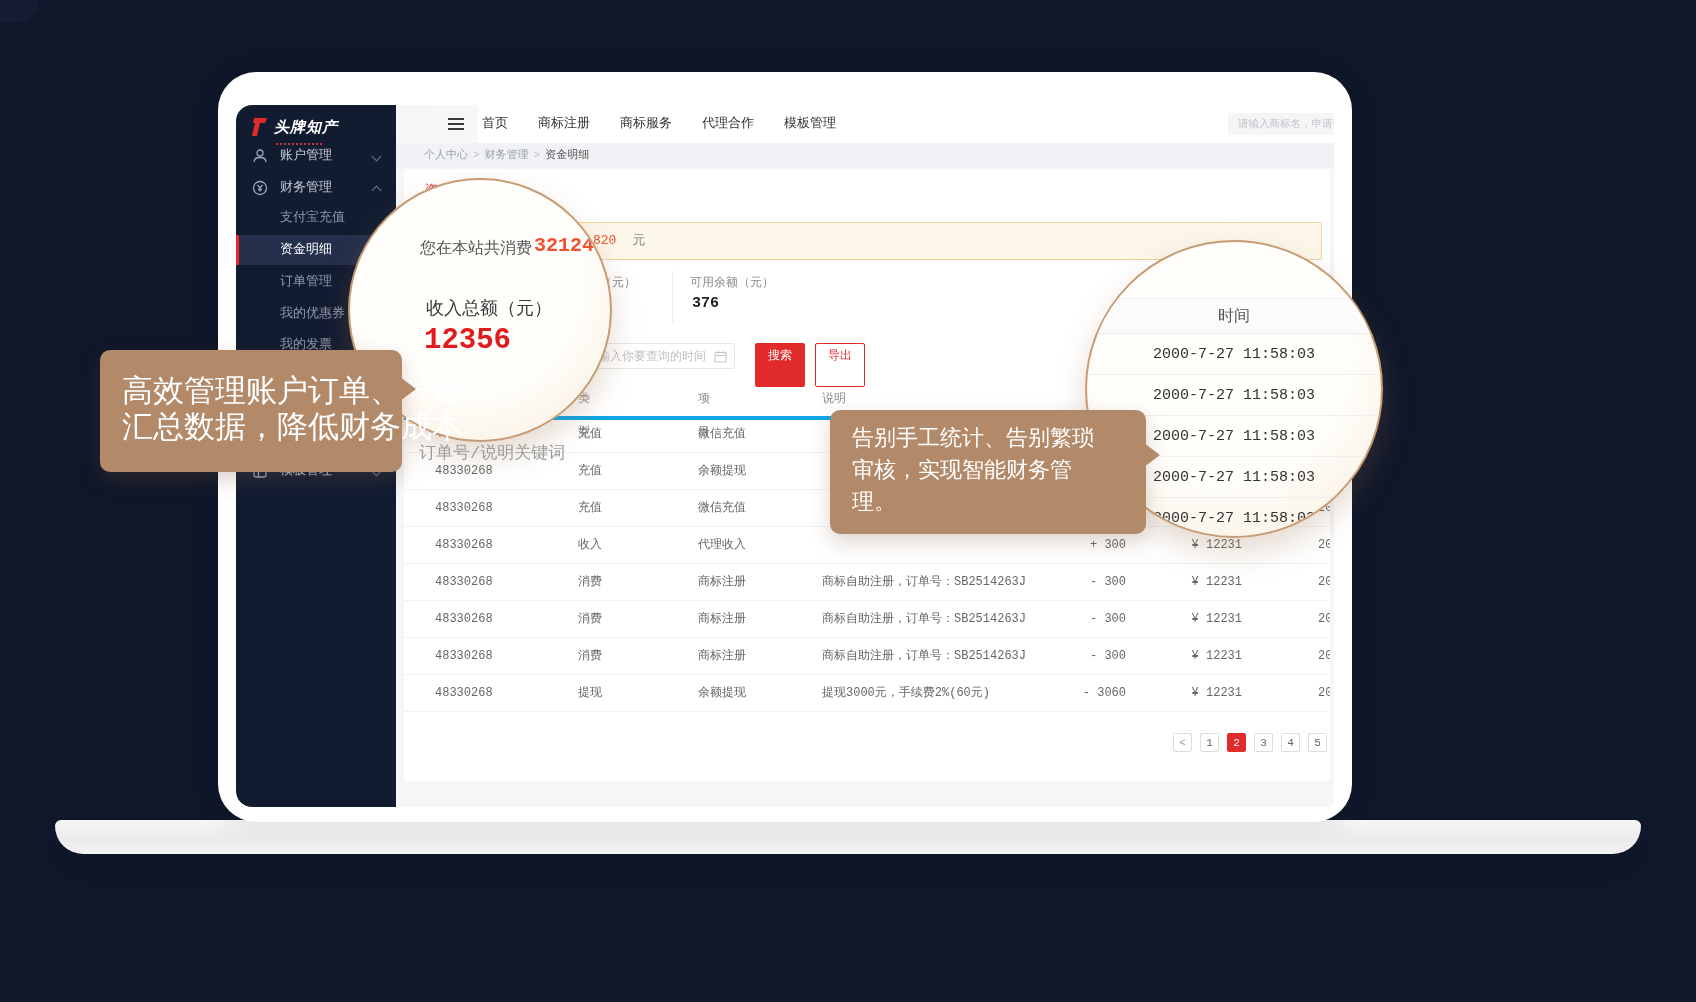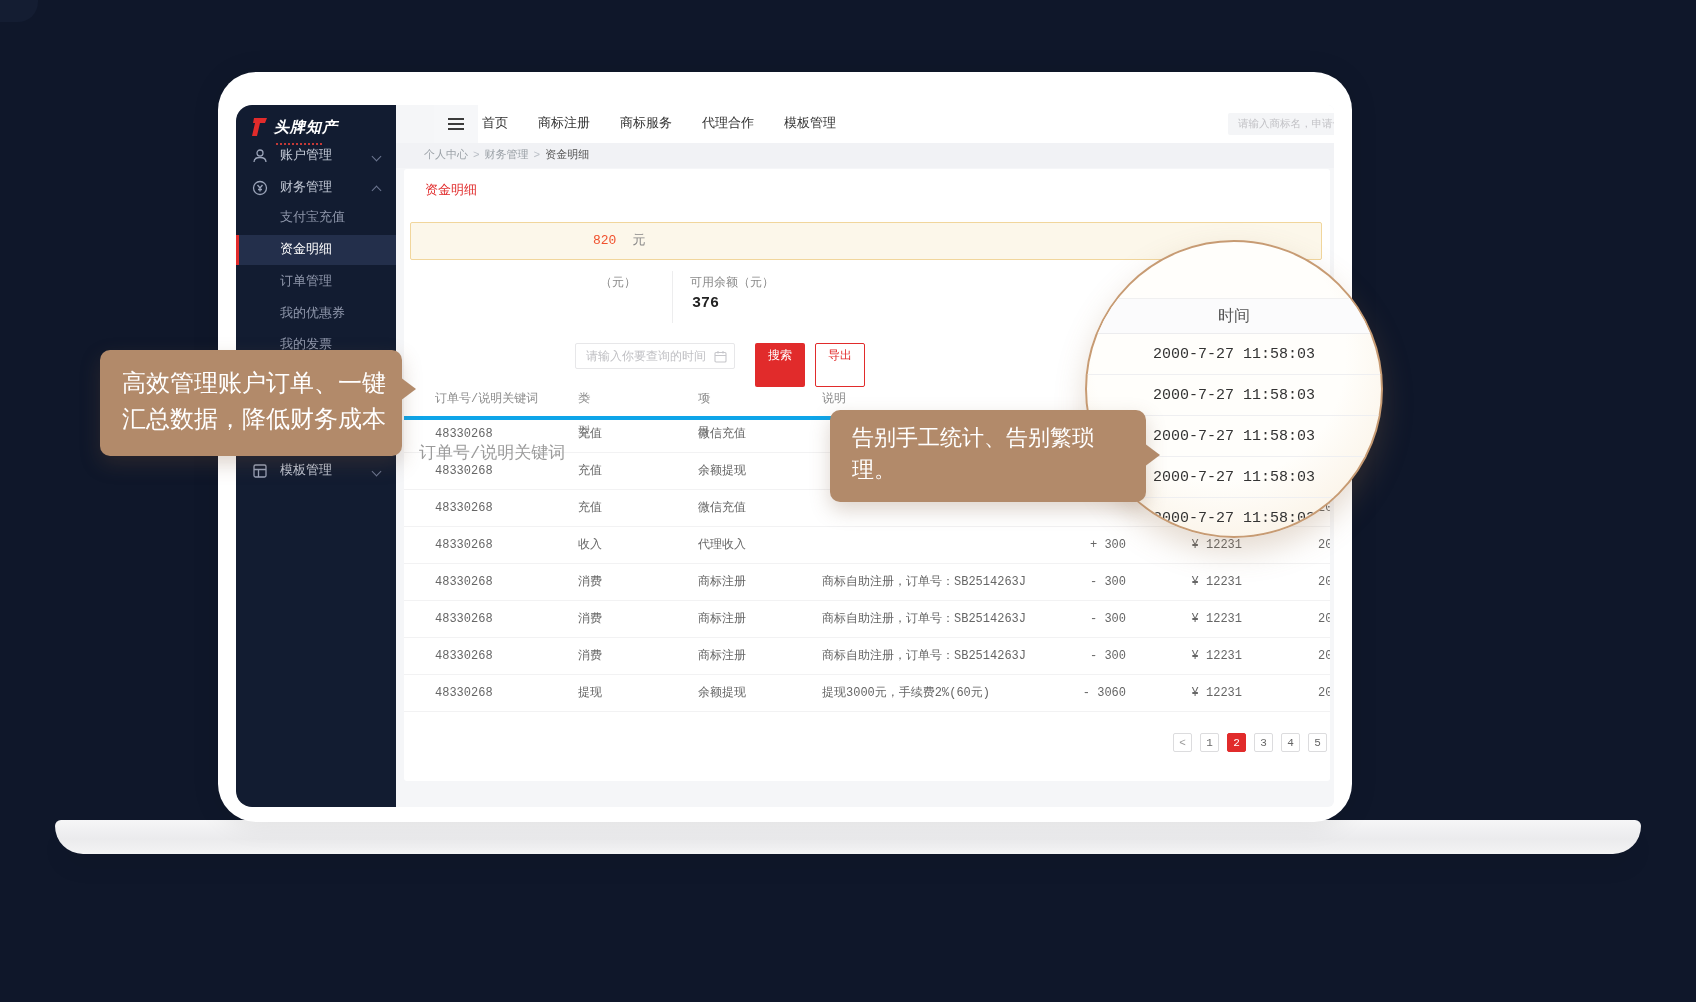--- a/index.html
+++ b/index.html
@@ -105,21 +105,21 @@
   .cr-head{left:0;top:56px;width:100%;height:36px;background:#fbfbfc;border-top:1px solid #f0f0f0;
     border-bottom:1px solid #ececee;line-height:36px;text-align:center;font-size:16px;color:#555;box-sizing:border-box;}
   .cr-row{left:0;width:100%;height:41px;line-height:41px;text-align:center;font-size:15px;color:#333;
     border-bottom:1px solid #efeff1;box-sizing:border-box;white-space:nowrap;}
 
   .callout{background:#b28a6a;border-radius:10px;color:#fff;z-index:50;
     box-shadow:0 8px 20px rgba(120,85,55,.25);}
   .callout .line{white-space:nowrap;}
   .callout::after{content:"";position:absolute;right:-14px;border-top:12px solid transparent;
     border-bottom:12px solid transparent;border-left:16px solid #b28a6a;}
-  .co-left{left:100px;top:350px;width:258px;padding:17px 22px;font-size:24px;line-height:36px;}
+  .co-left{left:100px;top:350px;width:258px;padding:25px 22px;font-size:31px;line-height:36px;}
   .co-left::after{top:27px;}
   .co-right{left:830px;top:410px;width:272px;padding:14px 22px;font-size:22px;line-height:32px;}
   .co-right::after{top:33px;}
 </style>
 </head>
 <body>
 
 <div class="stage">
 
   <div class="abs corner-artifact"></div>
@@ -312,33 +312,41 @@
         <div class="pg prev">&lt;</div>
         <div class="pg">1</div>
         <div class="pg active">2</div>
         <div class="pg">3</div>
         <div class="pg">4</div>
         <div class="pg">5</div>
       </div>
     </div>
   </div>
 
+  <div class="abs mag mag-left">
+    <div class="abs cl-notice-prefix">您在本站共消费</div>
+    <div class="abs cl-notice-amount">32124</div>
+    <div class="abs cl-notice-unit">元</div>
+    <div class="abs cl-income-label">收入总额（元）</div>
+    <div class="abs cl-income-value">12356</div>
+  </div>
   <div class="abs mag-order">订单号/说明关键词</div>
 
   <div class="abs mag mag-right">
     <div class="abs cr-head">时间</div>
     <div class="abs cr-row" style="top:92px">2000-7-27 11:58:03</div>
     <div class="abs cr-row" style="top:133px">2000-7-27 11:58:03</div>
     <div class="abs cr-row" style="top:174px">2000-7-27 11:58:03</div>
     <div class="abs cr-row" style="top:215px">2000-7-27 11:58:03</div>
     <div class="abs cr-row" style="top:256px">2000-7-27 11:58:03</div>
   </div>
 
   <div class="abs callout co-left">
     <div class="line">高效管理账户订单、一键</div>
     <div class="line">汇总数据，降低财务成本</div>
   </div>
   <div class="abs callout co-right">
     <div class="line">告别手工统计、告别繁琐</div>
+    <div class="line">审核，实现智能财务管</div>
     <div class="line">理。</div>
   </div>
 
 </div>
 
 </body></html>

